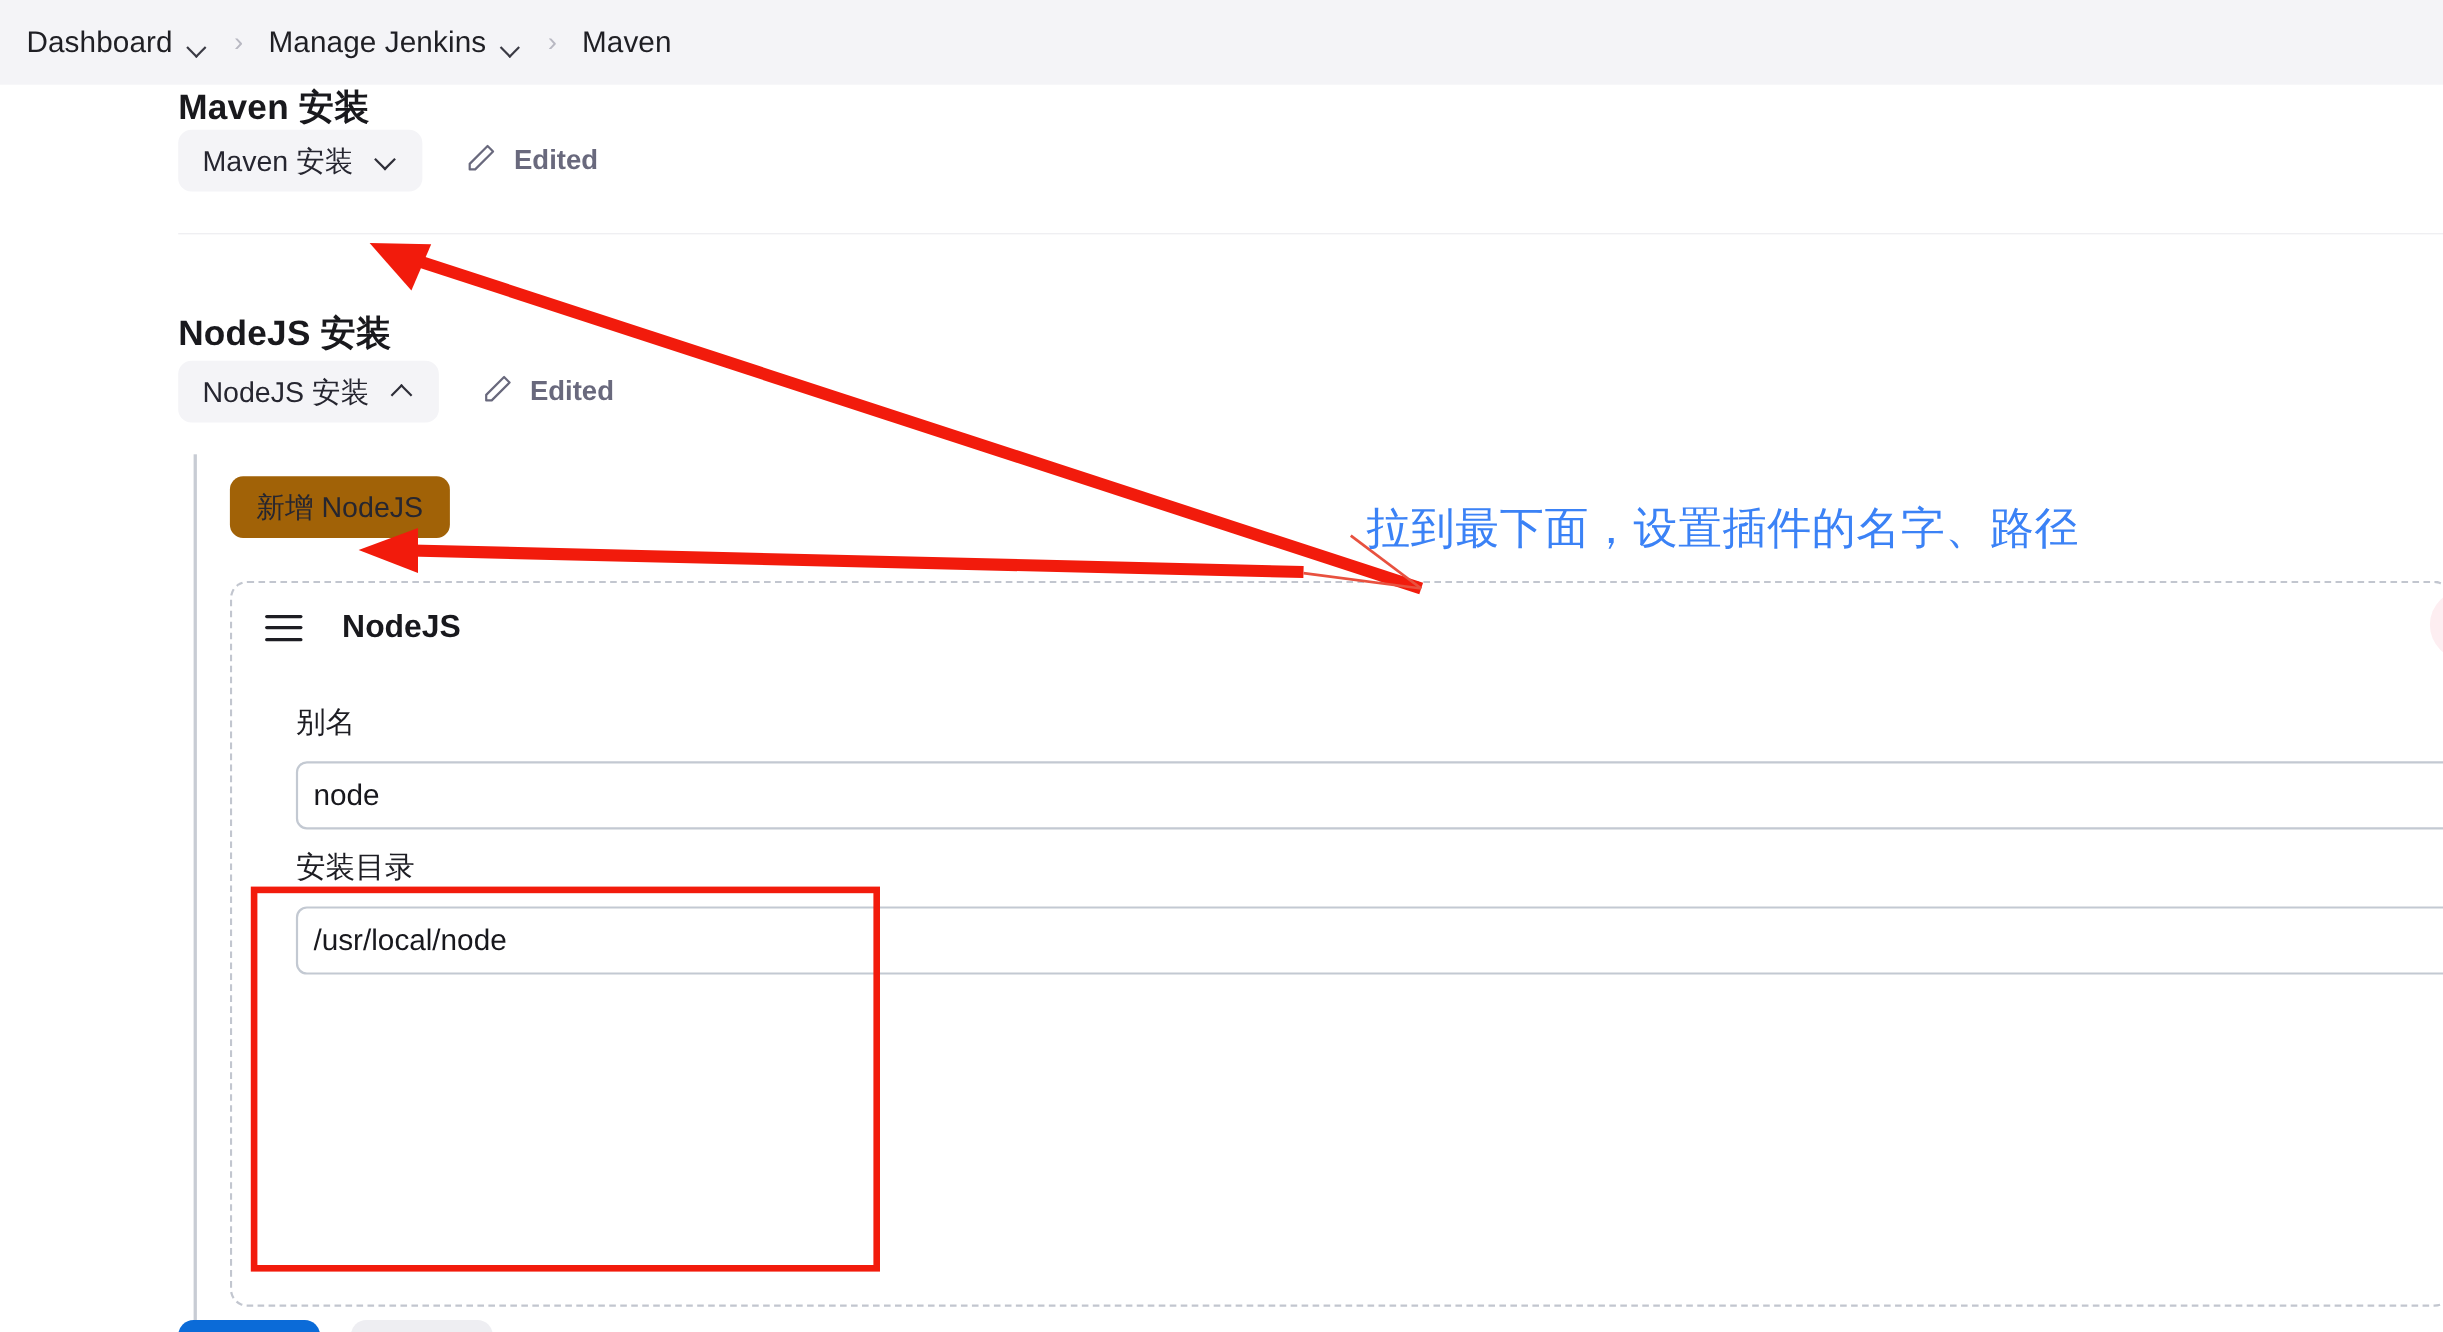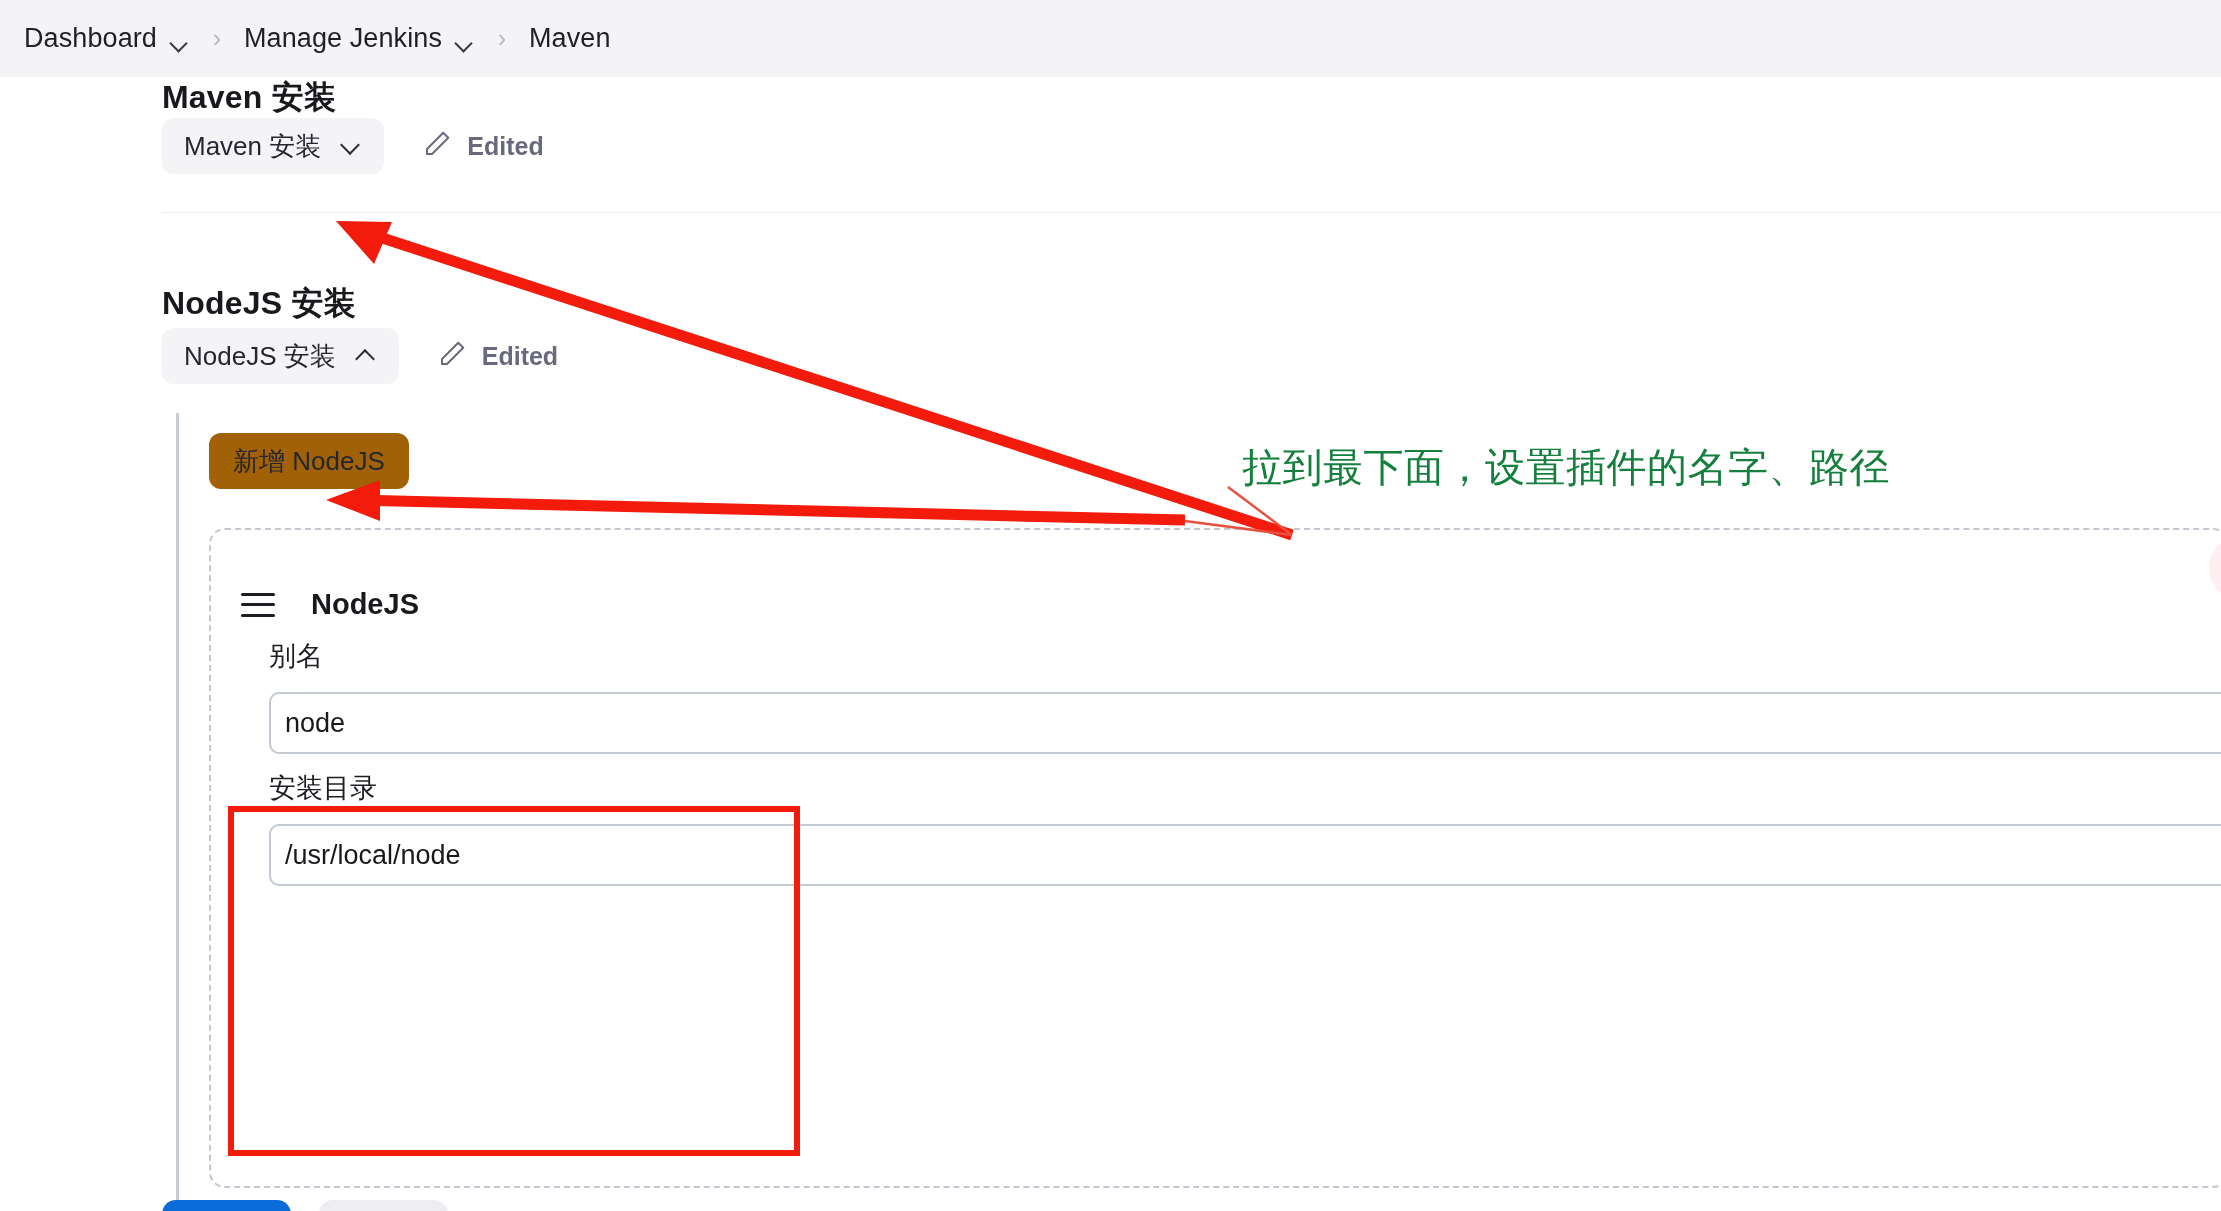--- a/index.html
+++ b/index.html
@@ -188,21 +188,20 @@
     border: 2px dashed #c2c6cf;
     border-radius: 16px;
     box-sizing: border-box;
   }
   .card-header {
     position: absolute;
     left: 30px; top: 24px;
     display: flex;
     align-items: center;
     gap: 36px;
-    margin-top: 34px;
   }
   .drag-handle {
     width: 34px; height: 24px;
     display: flex;
     flex-direction: column;
     justify-content: space-between;
     cursor: grab;
   }
   .drag-handle span {
     display: block;
@@ -300,23 +299,23 @@
   
   .anno-layer {
     position: absolute;
     inset: 0;
     pointer-events: none;
     z-index: 40;
   }
   .anno-text {
     position: absolute;
     left: 1242px;
-    top: 440px;
+    top: 453px;
     font-size: 40px;
-    color: #15803d;
+    color: #3b82f6;
     white-space: nowrap;
     letter-spacing: 0.5px;
   }
   .anno-box {
     position: absolute;
     left: 228px;
     top: 806px;
     width: 572px;
     height: 350px;
     border: 6px solid #f21b0c;

